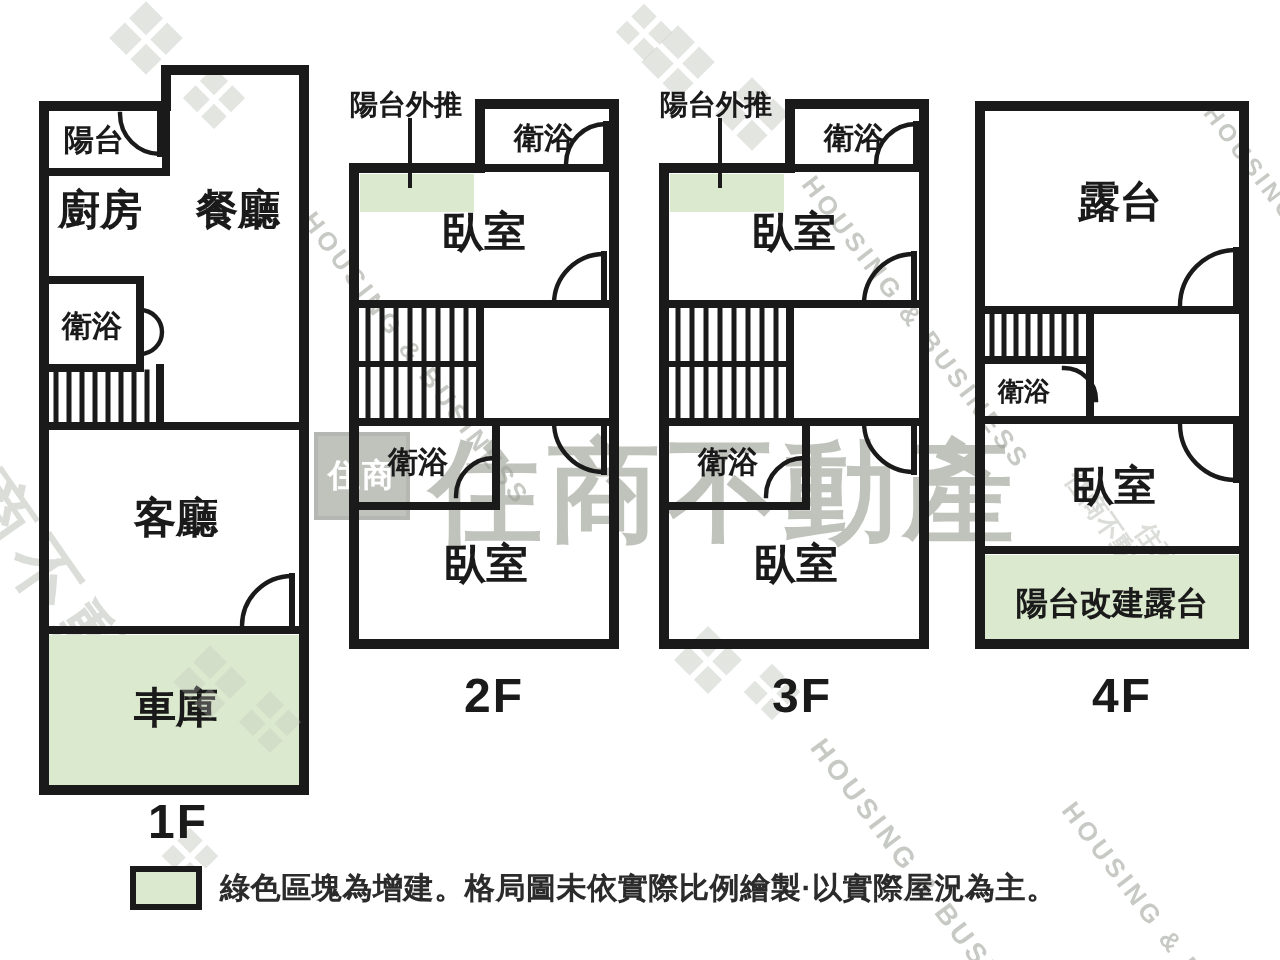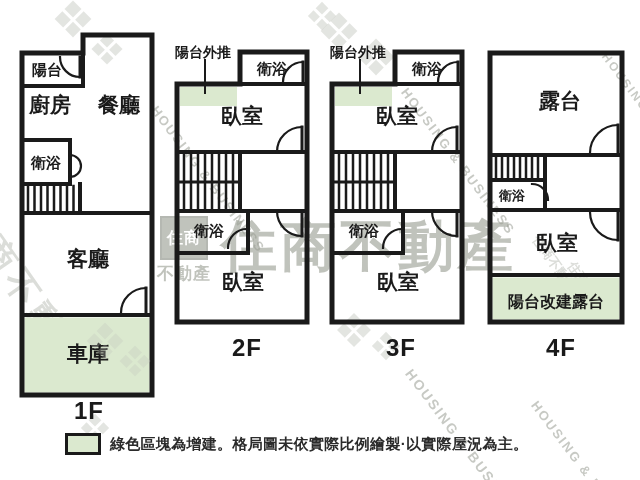--- a/index.html
+++ b/index.html
@@ -34,21 +34,20 @@
 </style>
 </head>
 <body>
 
 <div class="canvas">
 
   <div class="wm-layer">
     <div class="wm-center">
       <div class="wm-logo-col">
         <div class="wm-logo-sq">住商</div>
-        <div class="wm-logo-sub">不動產</div>
       </div>
       <div class="wm-center-text">住商不動產</div>
     </div>
 
     <div class="wm-diag" style="left:160px;top:103px;">HOUSING &amp; BUSINESS</div>
     <div class="wm-diag" style="left:410px;top:85px;">HOUSING &amp; BUSINESS</div>
     <div class="wm-diag" style="left:415px;top:366px;font-size:14px;">HOUSING &amp; BUSINESS</div>
     <div class="wm-diag" style="left:540px;top:398px;">HOUSING &amp; BUSINESS</div>
     <div class="wm-diag" style="left:610px;top:50px;font-size:12px;">HOUSING &amp; BUSINESS</div>
 

